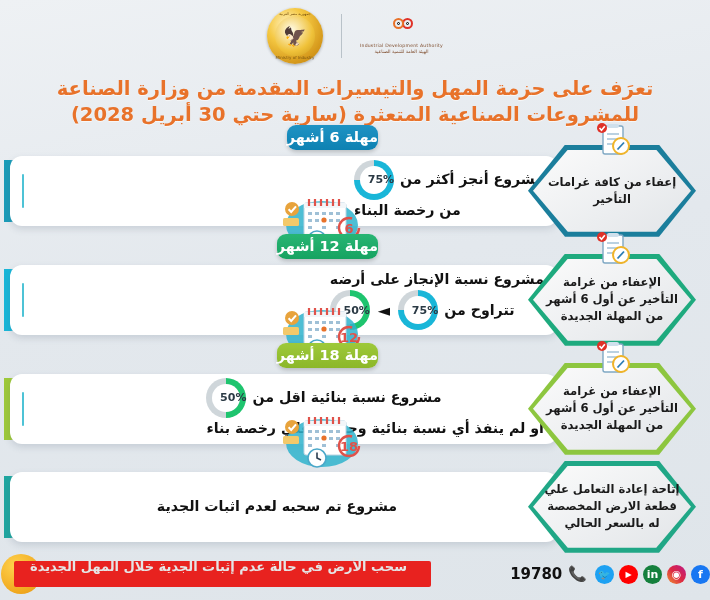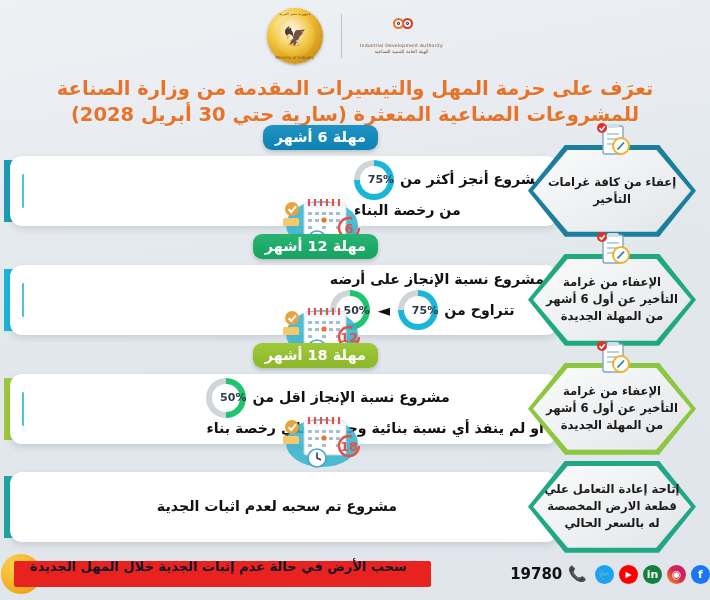--- a/index.html
+++ b/index.html
@@ -69,28 +69,28 @@
 
   
   .donut { width:40px; height:40px; border-radius:50%; display:inline-flex;
     align-items:center; flex:0 0 auto; position:relative; }
   .donut::after { content:""; position:absolute; inset:6px; background:#fff; border-radius:50%; }
   .donut span { position:relative; z-index:2; font-size:11px; font-weight:bold; color:#2b3a45; }
   .arrow-left { font-size:16px; color:#111; margin:0 2px; }
 
   
   .badge { position:absolute; top:-14px; right:318px; z-index:5;
-    padding:4px 12px 5px; border-radius:9px; color:#fff; font-weight:bold; font-size:14.5px;
+    padding:4px 0 5px; border-radius:9px; color:#fff; font-weight:bold; font-size:14.5px;
     box-shadow:0 2px 4px rgba(0,0,0,.2); white-space:nowrap; }
   .cal { position:absolute; bottom:-8px; right:330px; width:92px; height:58px; z-index:5; }
 
   
   .footer { position:absolute; bottom:0; left:0; right:0; height:46px; display:flex;
     align-items:center; justify-content:space-between; padding:0 0 6px 14px; }
-  .redbar { position:relative; height:26px; background:#e8221f; color:#0f172a; font-weight:bold;
+  .redbar { position:relative; height:26px; background:#e8221f; color:#e5e5e5; font-weight:bold;
     font-size:13px; display:flex; align-items:center; padding:0 24px 16px 16px; margin-right:20px;
     border-radius:2px; }
   .redbar::after{ content:""; position:absolute; left:-13px; top:-7px; width:40px; height:40px;
     border-radius:50%; background:radial-gradient(circle at 35% 30%,#ffd24d,#f0a81e 70%,#e0941a);
     z-index:-1;}
   .socials { display:flex; align-items:center; gap:5px; }
   .sico { width:19px; height:19px; border-radius:50%; display:flex; align-items:center;
     justify-content:center; color:#fff; font-size:11px; font-weight:bold; }
   .s-fb{background:#1877f2;} .s-ig{background:linear-gradient(45deg,#f09433,#dc2743,#bc1888);}
   .s-li{background:#15803d; font-size:11px;} .s-yt{background:#ff0000; font-size:8px;}
@@ -290,21 +290,21 @@
             <path d="M28.5 26.5 L35 19.5" stroke="#2e7db5" stroke-width="1.8"></path>
           </svg></div>
         <div class="dia-text">الإعفاء من غرامة التأخير عن أول 6 أشهر من المهلة الجديدة</div>
       </div>
       <div class="card-wrap" style="--ec: #9ec93a;">
         <div class="card-edge"></div>
         <div class="card">
           <div class="card-body">
             <div style="display:flex;flex-direction:column;align-items:flex-end;">
               <div style="display:flex;align-items:center;gap:6px;">
-                <span class="card-text">مشروع نسبة الإنجاز اقل من</span>
+                <span class="card-text">مشروع نسبة بنائية اقل من</span>
                 <span class="donut" style="background:conic-gradient(#1ec46e 0deg 180deg, #cfd6da 180deg 360deg);">
                   <span>50%</span>
                 </span>
               </div>
               <div class="card-text">أو لم ينفذ أي نسبة بنائية وحاصل علي رخصة بناء</div>
             </div>
             <div class="sep"></div>
           </div>
         </div>
       </div>

